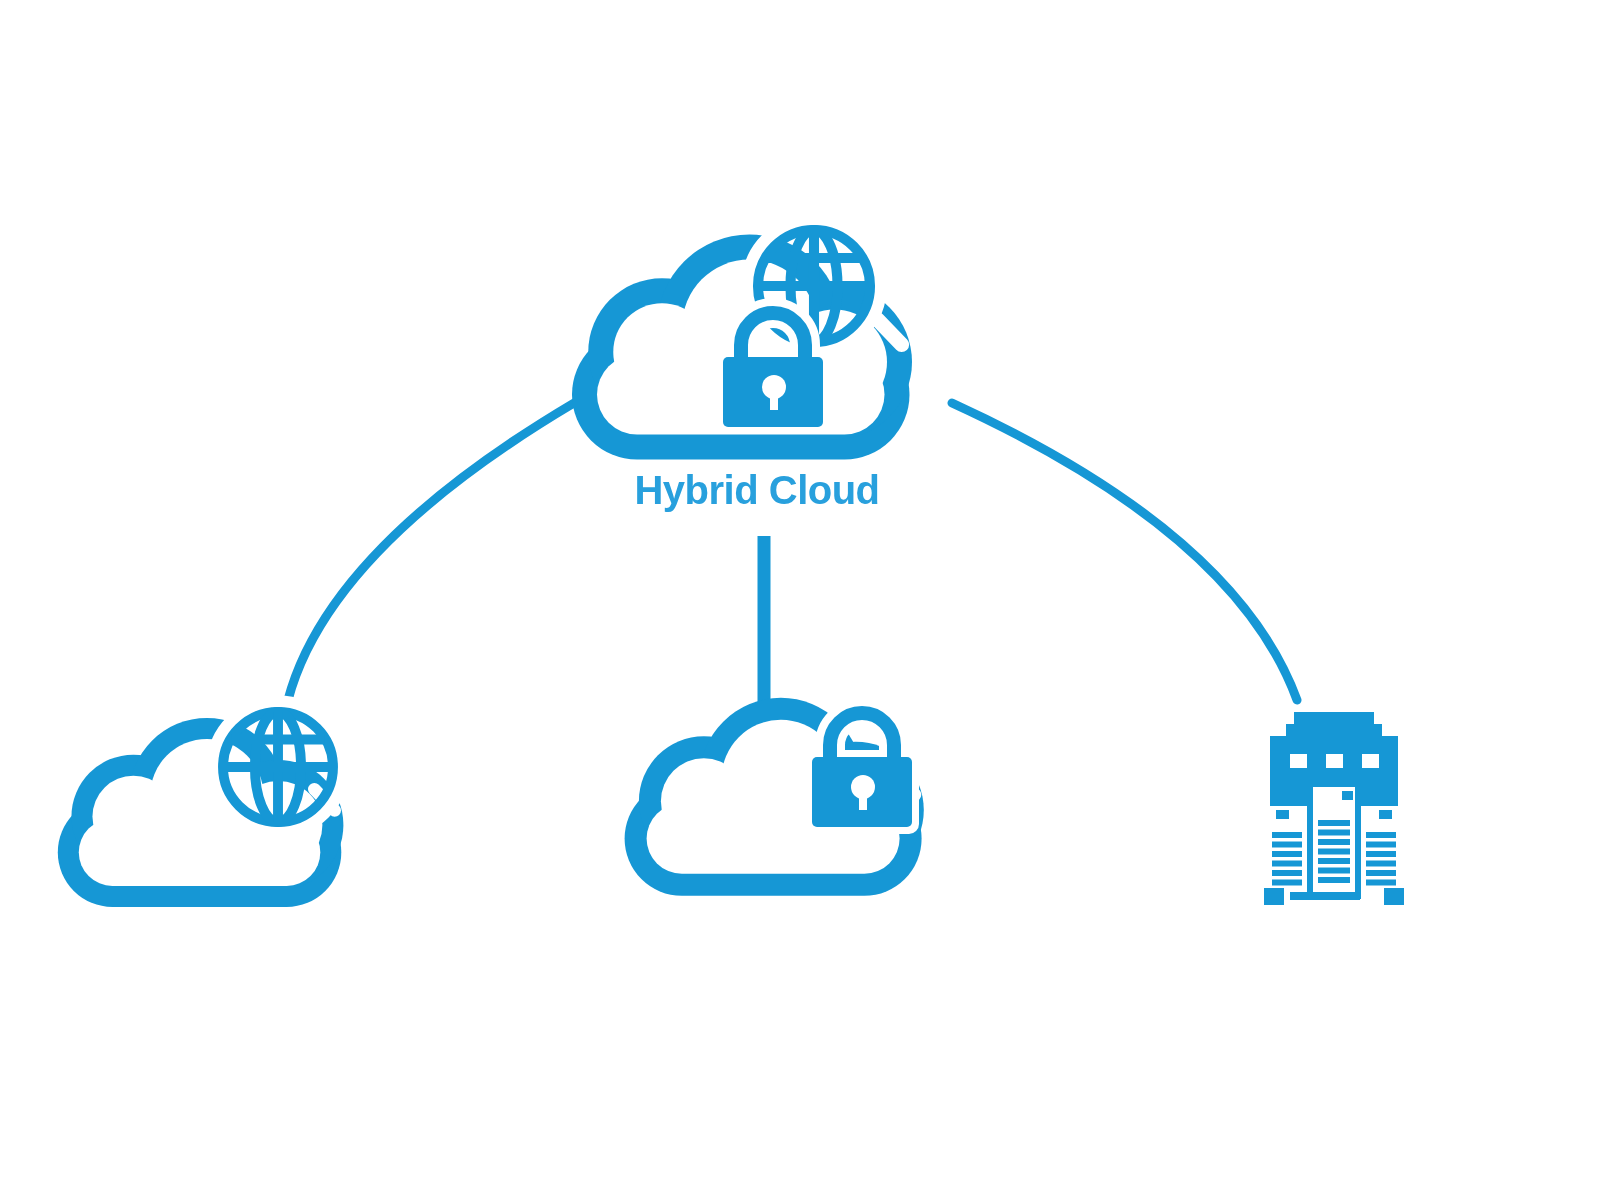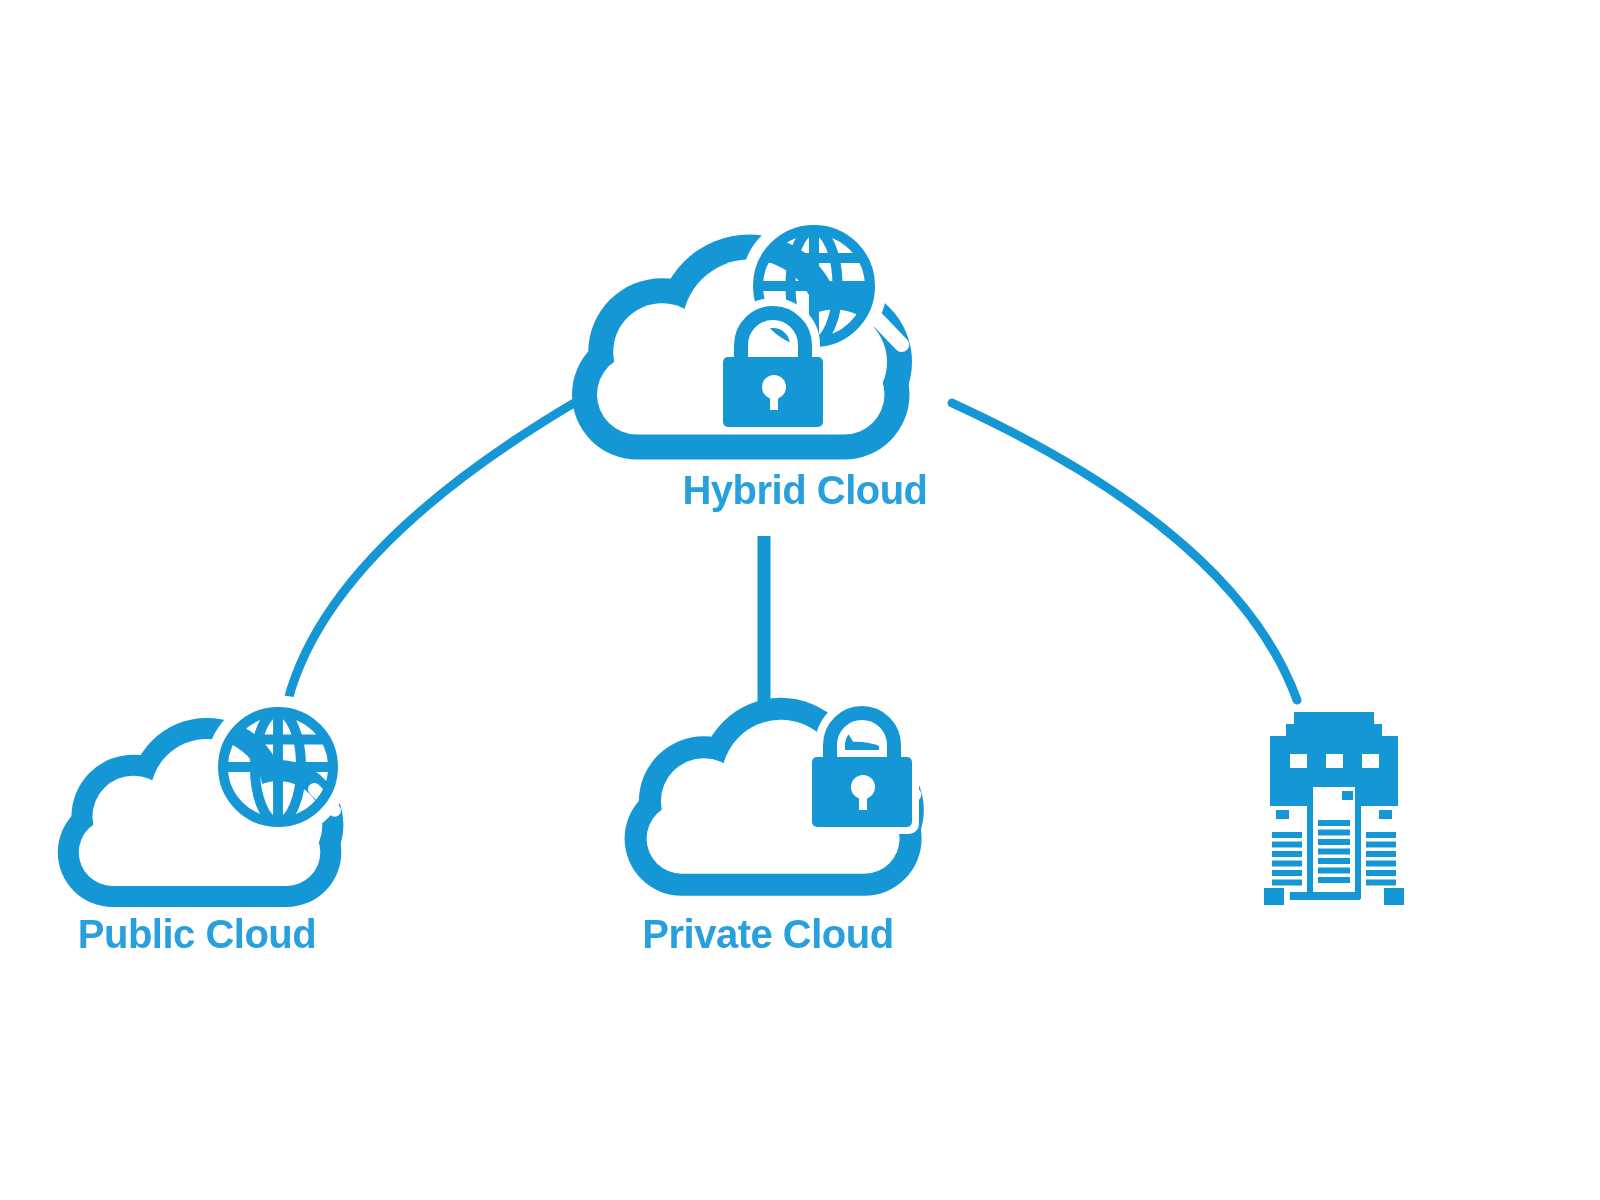--- a/index.html
+++ b/index.html
@@ -135,19 +135,17 @@
       <use href="#cloud" transform="translate(585 678) scale(1.1)"></use>
       <use href="#lock-halo" transform="translate(812 757)"></use>
       <use href="#lock" transform="translate(812 757)"></use>
     </g>
 
     <g>
       <use href="#mainframe" transform="translate(1264 710)"></use>
     </g>
   </svg>
 
-  <div class="node-label" style="left:757px;top:468px;margin-left:48px;">Hybrid Cloud</div>
+  <div class="node-label" style="left:757px;top:468px;">Hybrid Cloud</div>
 
-  <div class="node-label" style="left:197px;top:912px;">Public Cloud</div>
 
-  <div class="node-label" style="left:768px;top:912px;">Private Cloud</div>
 
 </div>
 
 </body></html>

